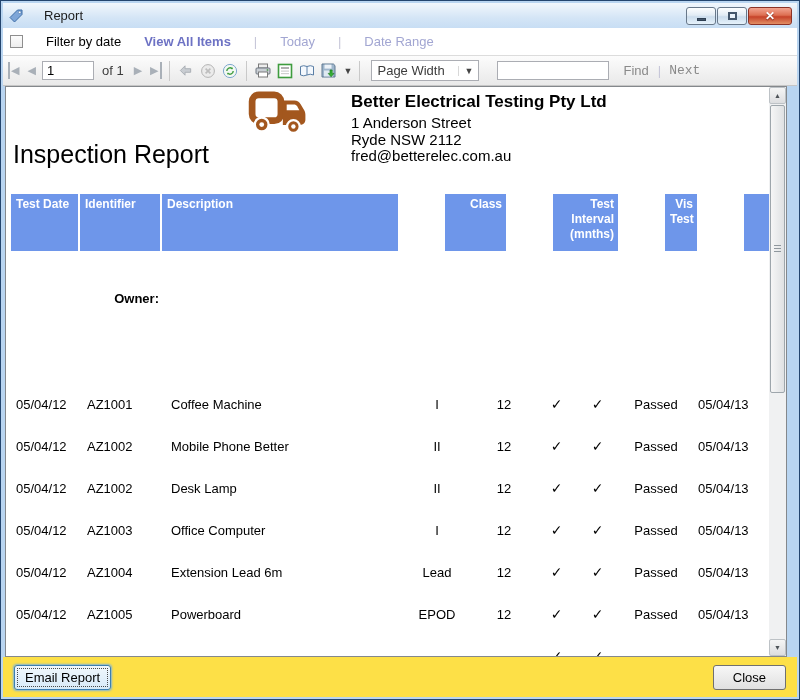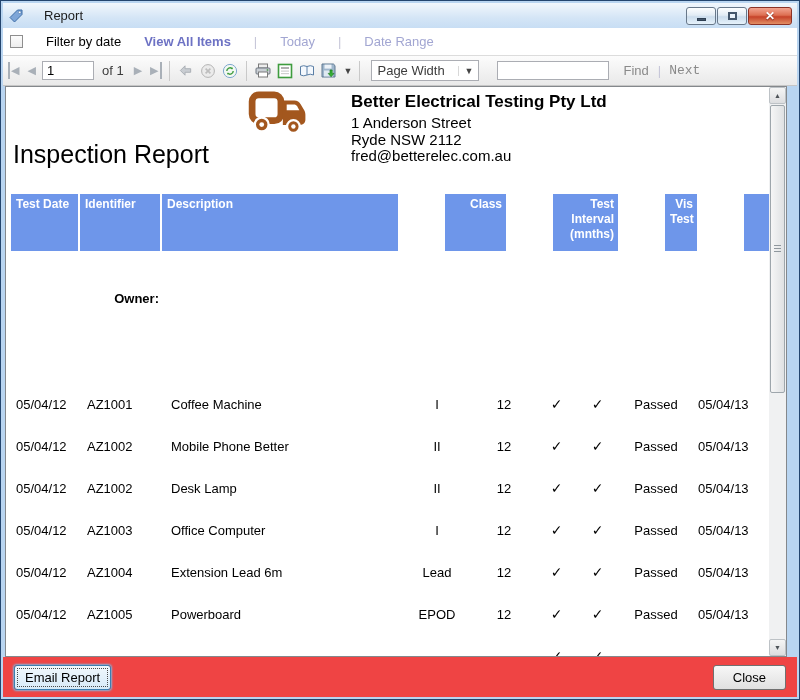--- a/index.html
+++ b/index.html
@@ -85,21 +85,21 @@
   .sbtn { position:absolute; left:0; width:17px; height:17px; background:linear-gradient(#F5F5F5,#DDDEE0);
           border:1px solid #BDC2C6; border-radius:2px; display:flex; align-items:center;
           justify-content:center; font-size:7px; color:#4E5358; }
   .sbtn.up { top:0; } .sbtn.down { bottom:0; }
   .sthumb { position:absolute; left:1px; right:1px; top:18px; height:288px; border:1px solid #9EA6AC;
             border-radius:2px; background:linear-gradient(to right,#F6F6F6,#DFE1E3); }
   .sgrip { position:absolute; left:3px; right:3px; top:50%; height:8px; margin-top:-4px;
            background:repeating-linear-gradient(#8F979D 0 1px,transparent 1px 3px); }
 
   
-  .footer { height:40px; background:#ef4444; display:flex; align-items:center; padding:0 11px; }
+  .footer { height:40px; background:#fde047; display:flex; align-items:center; padding:0 11px; }
   .btn { font-size:13px; font-family:"Liberation Sans",sans-serif; border-radius:3px; }
   .btn-email { padding:4px 10px; border:1px solid #3C7FB1; box-shadow:0 0 2px 1px #7EB4DC;
                background:linear-gradient(#F0F7FC,#D7EAF8); outline:1px dotted #4A4A4A; outline-offset:-4px; }
   .btn-close { margin-left:auto; padding:4px 19px; border:1px solid #707070;
                background:linear-gradient(#F7F7F7,#E0E0E0); }
 </style>
 </head>
 <body>
 
 <div class="window">

